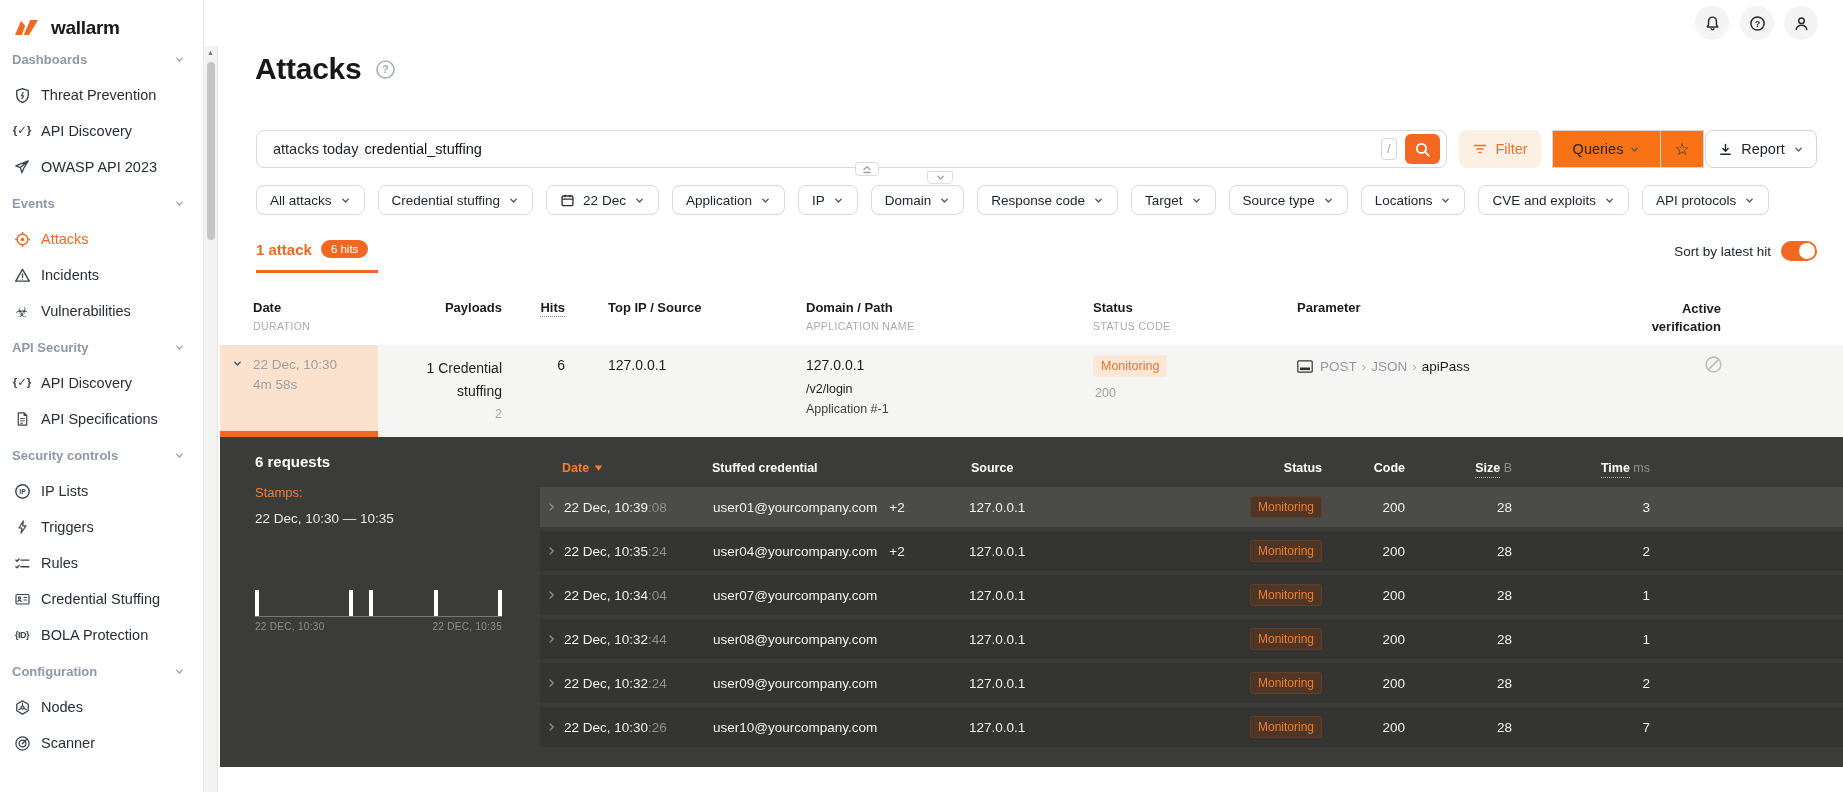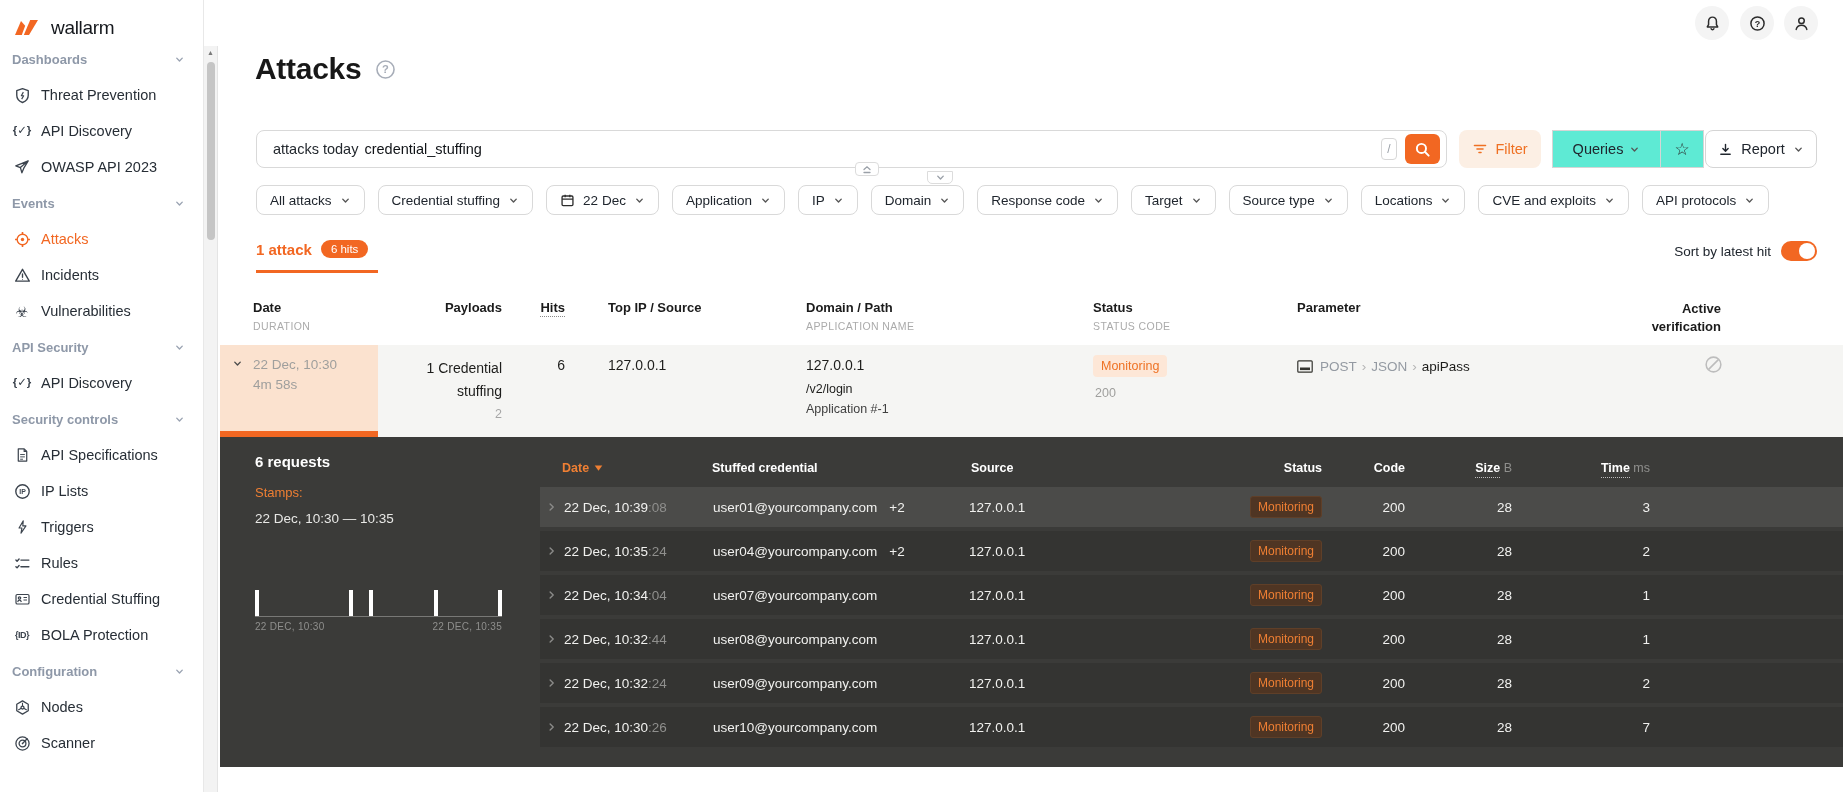--- a/index.html
+++ b/index.html
@@ -2,21 +2,21 @@
 <html><head>
 <meta charset="utf-8">
 <style>
 *{box-sizing:border-box;margin:0;padding:0}
 html,body{width:1843px;height:792px;overflow:hidden}
 body{position:relative;background:#fff;font-family:"Liberation Sans","DejaVu Sans",sans-serif;color:#20262e}
 
 .sidebar{position:absolute;left:0;top:0;width:204px;height:792px;background:#fff;border-right:1px solid #e8e8e8;overflow:hidden}
 .logo-row{display:flex;align-items:center;gap:8px;padding:12px 0 0 13px;height:44px}
 .logo-mark svg{display:block}
-.logo-text{font-size:19px;font-weight:400;color:#15181d;letter-spacing:-.3px}
+.logo-text{font-size:19px;font-weight:700;color:#15181d;letter-spacing:-.3px}
 .nav{position:absolute;top:41px;left:0;right:0}
 .nav-row{height:36px;display:flex;align-items:center;padding-left:12px;cursor:pointer}
 .nav-row.header .nav-label{color:#8e98a8;font-weight:700;font-size:13px}
 .nav-row.header .nav-chev{margin-left:auto;margin-right:18px;color:#9aa3b2}
 .nav-ico{width:20px;display:flex;justify-content:center;align-items:center;color:#3c444e}
 .nav-label{margin-left:9px;font-size:14.5px;color:#272e36}
 .nav-row.header .nav-label{margin-left:0}
 .nav-row.active .nav-label,.nav-row.active .nav-ico{color:#f26722}
 .tglyph{line-height:1}
 
@@ -32,21 +32,21 @@
 
 .search-box{position:absolute;left:38px;top:130px;width:1191px;height:38px;border:1px solid #d9d9d9;border-radius:8px;display:flex;align-items:center;padding:0 6px 0 16px;background:#fff}
 .sq-prefix{font-size:14.5px;color:#23282e}
 .sq-token{font-size:14.5px;color:#101317;font-weight:500;margin-left:6px}
 .kbd{margin-left:auto;width:16px;height:22px;border:1px solid #d7d7d7;border-radius:4px;color:#9aa0a8;font-size:12px;display:flex;align-items:center;justify-content:center}
 .search-btn{margin-left:8px;width:35px;height:30px;background:#f26722;border-radius:6px;display:flex;align-items:center;justify-content:center;cursor:pointer}
 .handle{position:absolute;background:#fff;border:1px solid #dcdcdc;border-radius:4px;display:flex;align-items:center;justify-content:center;color:#9aa0a8;z-index:3}
 .handle1{left:637px;top:162px;width:24px;height:14px}
 .handle2{left:709px;top:171px;width:26px;height:13px;border-radius:0 0 5px 5px}
 .filter-btn{position:absolute;left:1241px;top:130px;width:82px;height:38px;background:#fcefe4;border-radius:8px;color:#ef7022;display:flex;align-items:center;justify-content:center;gap:7px;font-size:14.5px;cursor:pointer}
-.queries-group{position:absolute;left:1334px;top:130px;width:152px;height:38px;border:1px solid #d5d5d5;border-radius:0;display:flex;align-items:stretch;background:#5eead4}
+.queries-group{position:absolute;left:1334px;top:130px;width:152px;height:38px;border:1px solid #d5d5d5;border-radius:0;display:flex;align-items:stretch;background:#f97316}
 .qg-left{flex:1;display:flex;align-items:center;justify-content:center;gap:6px;font-size:14.5px;color:#20262e;border-right:1px solid #d5d5d5;cursor:pointer}
 .qg-star{width:42px;display:flex;align-items:center;justify-content:center;font-size:17px;color:#2c2c2c;cursor:pointer}
 .report-btn{position:absolute;left:1487px;top:130px;width:112px;height:38px;border:1px solid #d5d5d5;border-radius:8px;background:#fff;display:flex;align-items:center;justify-content:center;gap:8px;font-size:14.5px;color:#20262e;cursor:pointer}
 
 .chips{position:absolute;left:38px;top:185px;display:flex;gap:13px}
 .chip{height:30px;border:1px solid #d9d9d9;border-radius:8px;background:#fff;display:flex;align-items:center;gap:8px;padding:0 13px;font-size:13.5px;color:#20262e;cursor:pointer;white-space:nowrap}
 .chip .chev,.qg-left .chev,.report-btn .chev{color:#555;display:flex}
 .chip-ico{display:flex;color:#2c2c2c}
 
 .tab-attacks{position:absolute;left:38px;top:240px;display:flex;align-items:center;gap:9px;cursor:pointer}
@@ -219,39 +219,39 @@
           </svg>
         </span>
       </div>
       <div class="nav-row item">
         <span class="nav-ico">
           <span class="tglyph" style="font-size:11.5px;font-weight:600">{✓}</span>
         </span>
         <span class="nav-label">API Discovery</span>
 
       </div>
-      <div class="nav-row header">
-
-        <span class="nav-label">Security controls</span>
-        <span class="nav-chev">
-          <svg width="11" height="11" viewBox="0 0 16 16" fill="none" stroke="currentColor" stroke-width="2" stroke-linecap="round" stroke-linejoin="round">
-            <path d="M4 6 L8 10.2 L12 6"></path>
-          </svg>
-        </span>
-      </div>
       <div class="nav-row item">
         <span class="nav-ico">
           <svg width="15" height="16" viewBox="0 0 16 16" fill="none" stroke="currentColor" stroke-width="1.3" stroke-linejoin="round">
             <path d="M3.5 1.5 H9.8 L12.5 4.2 V14.5 H3.5 Z"></path>
             <path d="M9.8 1.5 V4.2 H12.5"></path>
             <path d="M5.5 7.5 H10.5 M5.5 10 H10.5 M5.5 12.5 H8.5" stroke-width="1"></path>
           </svg>
         </span>
         <span class="nav-label">API Specifications</span>
 
+      </div>
+      <div class="nav-row header">
+
+        <span class="nav-label">Security controls</span>
+        <span class="nav-chev">
+          <svg width="11" height="11" viewBox="0 0 16 16" fill="none" stroke="currentColor" stroke-width="2" stroke-linecap="round" stroke-linejoin="round">
+            <path d="M4 6 L8 10.2 L12 6"></path>
+          </svg>
+        </span>
       </div>
       <div class="nav-row item">
         <span class="nav-ico">
           <svg width="17" height="17" viewBox="0 0 16 16" fill="none" stroke="currentColor" stroke-width="1.3">
             <circle cx="8" cy="8" r="6.3"></circle>
             <text x="8" y="10.6" text-anchor="middle" font-size="6.5" font-weight="700" fill="currentColor" stroke="none">IP</text>
           </svg>
         </span>
         <span class="nav-label">IP Lists</span>
 

